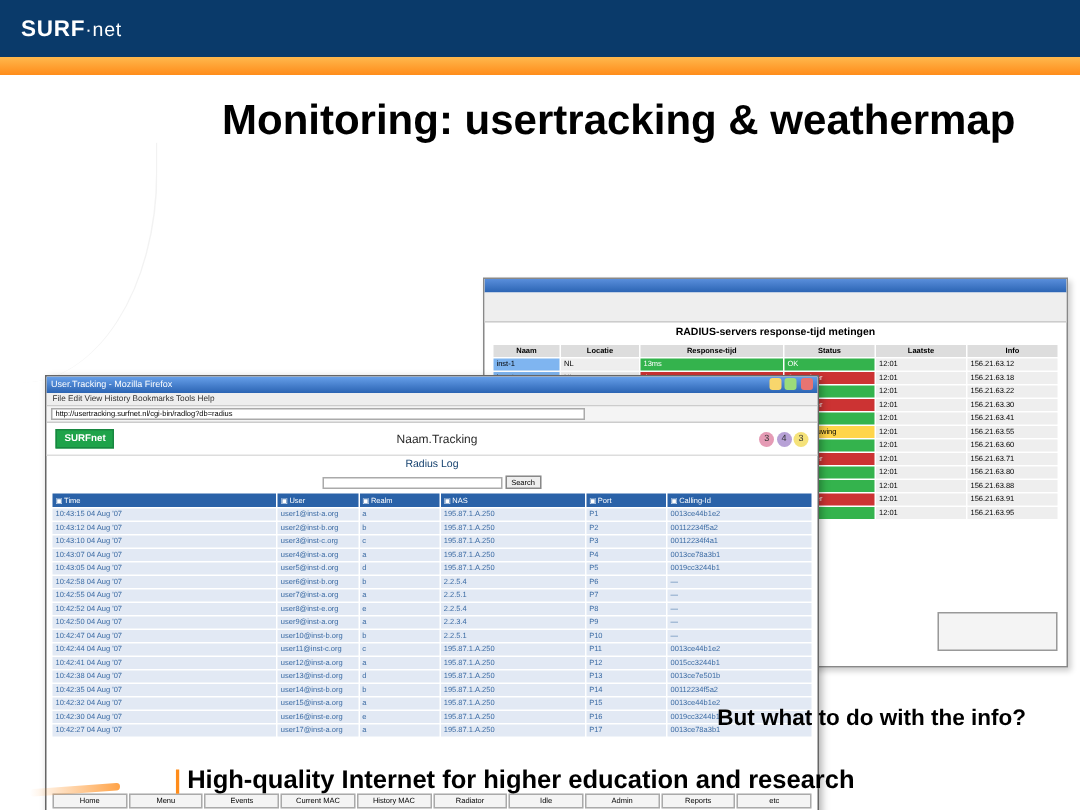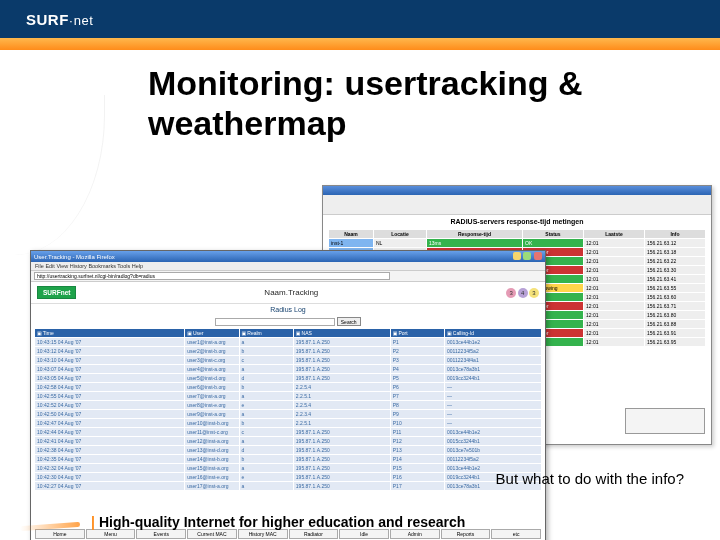--- a/index.html
+++ b/index.html
@@ -1,22 +1,22 @@
 <!DOCTYPE html>
 <html><head>
 <meta charset="utf-8">
 <style>
   * { margin: 0; padding: 0; box-sizing: border-box; }
   body { width: 720px; height: 540px; font-family: Arial, sans-serif; background: #fff; position: relative; overflow: hidden; }
-  .topbar { height: 38px; background: #0a3a6a; display: flex; align-items: center; padding-left: 26px; }
+  .topbar { height: 38px; background: #0a3a6a; display: flex; align-items: center; padding-left: 14px; }
   .logo { color: #fff; font-size: 15px; font-weight: bold; letter-spacing: 0.5px; }
   .logo .sub { color: #fff; font-weight: normal; font-size: 13px; }
   .orange-stripe { height: 12px; background: linear-gradient(#ffb84d, #ff8c1a); }
   .content { position: absolute; top: 55px; left: 0; right: 0; bottom: 0; }
-  .title { font-size: 34px; font-weight: bold; margin: 8px 0 0 148px; line-height: 1.18; }
+  .title { font-size: 28px; font-weight: bold; margin: 8px 0 0 148px; line-height: 1.18; }
   .left-deco { position: absolute; left: 0; top: 40px; width: 105px; height: 480px; }
   .left-deco .curve { position: absolute; left: 0; top: 0; width: 105px; height: 160px; border-right: 1px solid #ccc; border-bottom-right-radius: 90px 140px; opacity: 0.25; }
   .screenshots { position: absolute; top: 130px; left: 30px; right: 8px; bottom: 50px; }
   .ss-radius { position: absolute; top: 0; right: 0; width: 390px; height: 260px; background: #fff; border: 1px solid #888; box-shadow: 2px 2px 4px rgba(0,0,0,.2); overflow: hidden; font-size: 5px; }
   .ss-radius .titlebar { height: 9px; background: linear-gradient(#598edb,#2b64b3); }
   .ss-radius .toolbar { height: 20px; background: #eee; border-bottom: 1px solid #ccc; }
   .ss-radius .hdrtxt { text-align: center; font-weight: bold; padding: 3px 0; font-size: 7px; }
   .ss-radius .tbl { display: grid; grid-template-columns: 44px 52px 1fr 60px 60px 60px; gap: 1px; padding: 2px 6px; }
   .ss-radius .th { background: #ddd; font-weight: bold; padding: 1px 2px; font-size: 5px; text-align: center; }
   .ss-radius .td { padding: 1px 2px; font-size: 5px; overflow: hidden; white-space: nowrap; }
@@ -47,22 +47,22 @@
   .ss-tracking .sbar button { font-size: 5px; height: 9px; border: 1px solid #888; background: #eee; padding: 0 3px; }
   .ss-tracking .log { padding: 1px 4px; }
   .ss-tracking .log .lh { display: grid; grid-template-columns: 1.4fr 0.5fr 0.5fr 0.9fr 0.5fr 0.9fr; gap: 1px; }
   .ss-tracking .log .lh div { background: #2a62a8; color: #fff; font-size: 5px; padding: 1px 2px; display: flex; align-items: center; }
   .ss-tracking .log .lh div::before { content: "▣"; font-size: 5px; margin-right: 1px; }
   .ss-tracking .log .lr { display: grid; grid-template-columns: 1.4fr 0.5fr 0.5fr 0.9fr 0.5fr 0.9fr; gap: 1px; margin-top: 1px; }
   .ss-tracking .log .lr div { background: #e2e9f4; color: #3a6aa3; font-size: 5px; padding: 1px 2px; overflow: hidden; white-space: nowrap; text-overflow: clip; }
   .ss-tracking .bnav { position: absolute; bottom: 10px; left: 4px; right: 4px; height: 10px; display: flex; gap: 1px; }
   .ss-tracking .bnav div { flex: 1; border: 1px solid #aaa; background: #f4f4f4; font-size: 5px; text-align: center; line-height: 8px; }
 
-  .question { position: absolute; right: 36px; top: 415px; font-size: 15px; }
-  .footer { position: absolute; bottom: 10px; left: 91px; font-size: 14px; font-weight: bold; }
+  .question { position: absolute; right: 36px; top: 415px; font-size: 15px; font-weight: bold; }
+  .footer { position: absolute; bottom: 10px; left: 116px; font-size: 17px; font-weight: bold; }
   .footer .bar { color: #ff8c1a; font-weight: bold; margin-right: 4px; }
   .footer-swoosh { position: absolute; bottom: 6px; left: 20px; width: 70px; height: 18px; }
   .footer-swoosh::before { content: ""; position: absolute; left: 0; top: 8px; width: 60px; height: 5px; background: linear-gradient(90deg, transparent, #ff8c1a); border-radius: 3px; transform: skewY(-4deg); opacity: .8; }
 </style>
 </head>
 <body>
 
 <div class="topbar">
   <span class="logo">
     <span>SURF</span><span class="sub">·<span>net</span></span>

